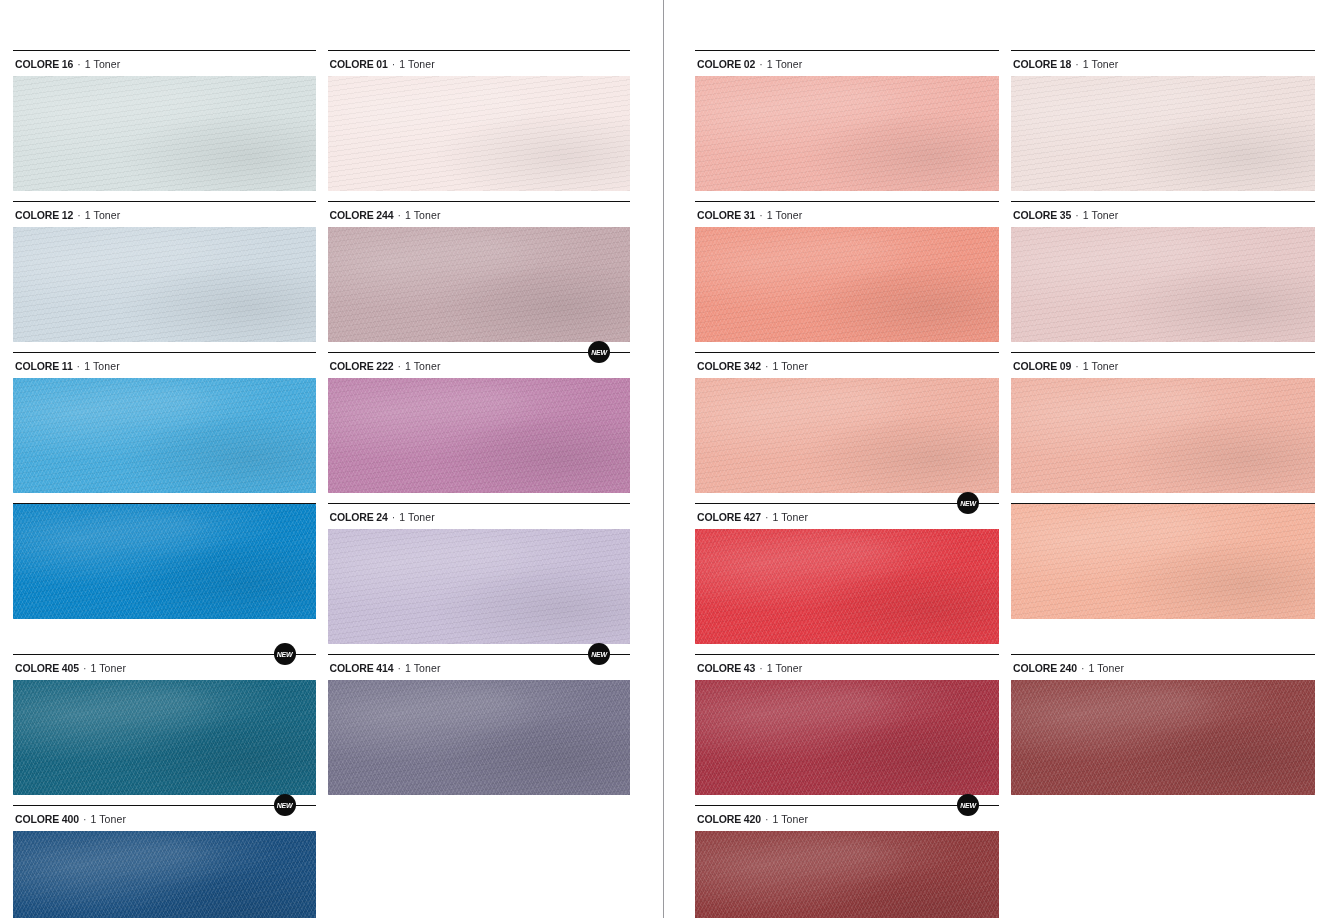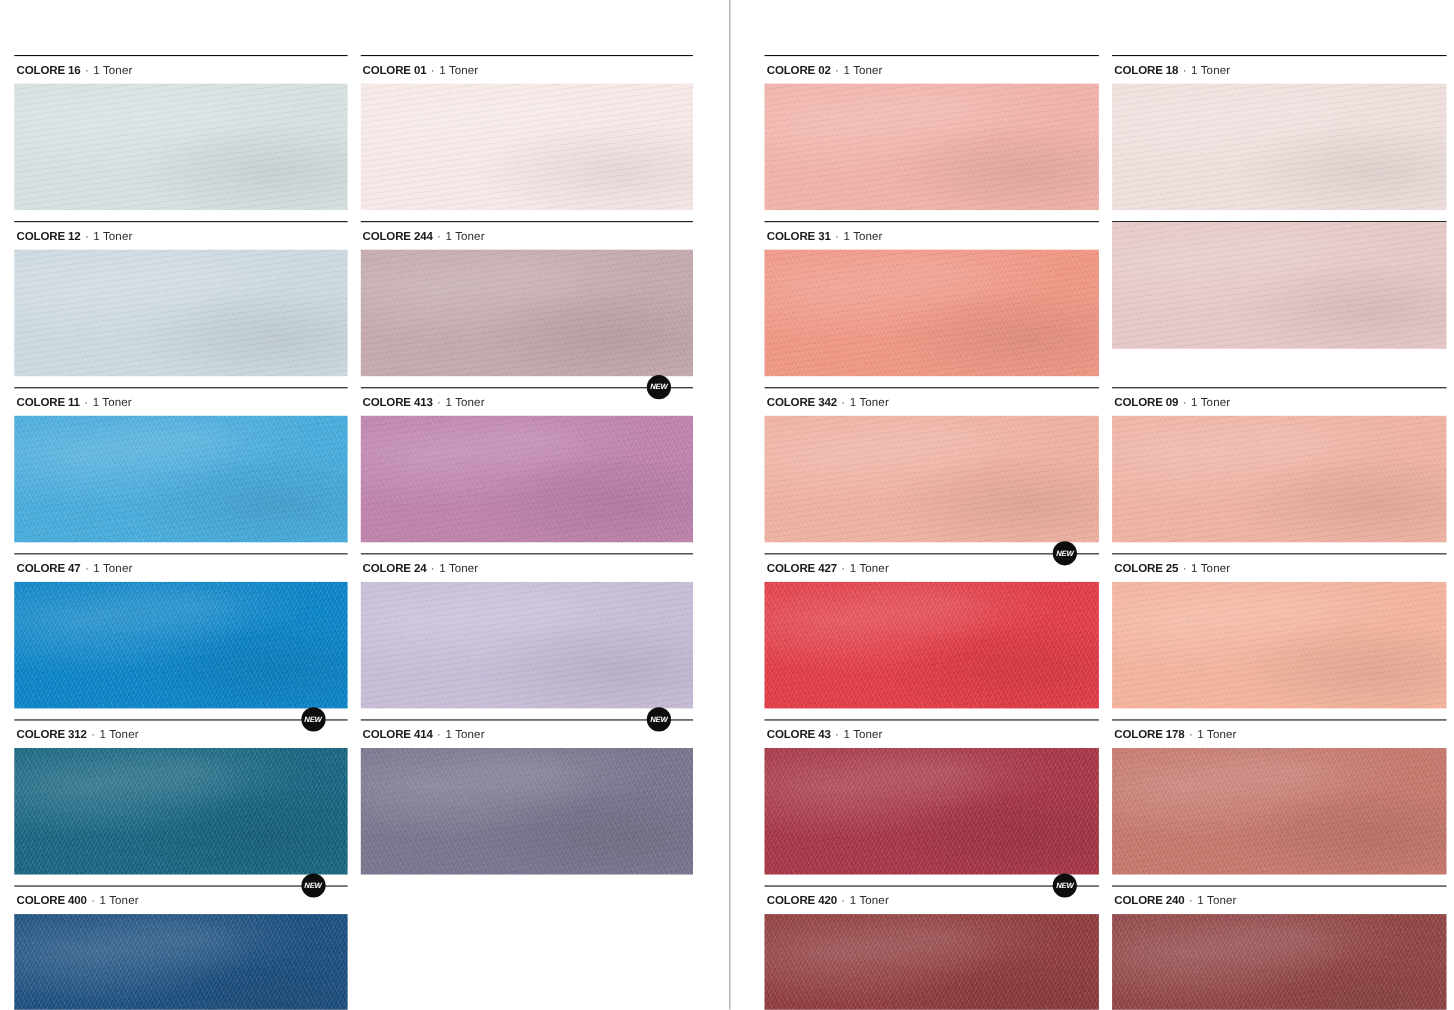--- a/index.html
+++ b/index.html
@@ -135,27 +135,26 @@
           <div class="label"><span class="code">COLORE 12</span><span class="sep"> · </span><span class="toner">1 Toner</span></div>
           <div class="swatch" style="background-color: rgb(204, 216, 224);"></div>
         </div>
         <div class="cell">
           <div class="rule"></div>
           <div class="label"><span class="code">COLORE 11</span><span class="sep"> · </span><span class="toner">1 Toner</span></div>
           <div class="swatch" style="background-color: rgb(70, 170, 219);"></div>
         </div>
         <div class="cell">
           <div class="rule"></div>
-          <div class="label"><span class="code">COLORE 47</span><span class="sep"> · </span><span class="toner">1 Toner</span></div>
           <div class="swatch" style="background-color: rgb(10, 131, 198);"></div>
         </div>
         <div class="cell">
           <div class="rule"></div>
           <div class="new-badge">NEW</div>
-          <div class="label"><span class="code">COLORE 312</span><span class="sep"> · </span><span class="toner">1 Toner</span></div>
+          <div class="label"><span class="code">COLORE 405</span><span class="sep"> · </span><span class="toner">1 Toner</span></div>
           <div class="swatch" style="background-color: rgb(22, 100, 127);"></div>
         </div>
         <div class="cell">
           <div class="rule"></div>
           <div class="new-badge">NEW</div>
           <div class="label"><span class="code">COLORE 400</span><span class="sep"> · </span><span class="toner">1 Toner</span></div>
           <div class="swatch" style="background-color: rgb(26, 78, 126);"></div>
         </div>
       </div>
       <div>
@@ -165,21 +164,21 @@
           <div class="swatch" style="background-color: rgb(246, 232, 230);"></div>
         </div>
         <div class="cell">
           <div class="rule"></div>
           <div class="label"><span class="code">COLORE 244</span><span class="sep"> · </span><span class="toner">1 Toner</span></div>
           <div class="swatch" style="background-color: rgb(195, 168, 173);"></div>
         </div>
         <div class="cell">
           <div class="rule"></div>
           <div class="new-badge">NEW</div>
-          <div class="label"><span class="code">COLORE 413</span><span class="sep"> · </span><span class="toner">1 Toner</span></div>
+          <div class="label"><span class="code">COLORE 222</span><span class="sep"> · </span><span class="toner">1 Toner</span></div>
           <div class="swatch" style="background-color: rgb(189, 129, 171);"></div>
         </div>
         <div class="cell">
           <div class="rule"></div>
           <div class="label"><span class="code">COLORE 24</span><span class="sep"> · </span><span class="toner">1 Toner</span></div>
           <div class="swatch" style="background-color: rgb(198, 188, 214);"></div>
         </div>
         <div class="cell">
           <div class="rule"></div>
           <div class="new-badge">NEW</div>
@@ -224,36 +223,31 @@
         </div>
       </div>
       <div>
         <div class="cell">
           <div class="rule"></div>
           <div class="label"><span class="code">COLORE 18</span><span class="sep"> · </span><span class="toner">1 Toner</span></div>
           <div class="swatch" style="background-color: rgb(238, 223, 220);"></div>
         </div>
         <div class="cell">
           <div class="rule"></div>
+          <div class="label"><span class="code">COLORE 35</span><span class="sep"> · </span><span class="toner">1 Toner</span></div>
           <div class="swatch" style="background-color: rgb(229, 199, 198);"></div>
         </div>
         <div class="cell">
           <div class="rule"></div>
           <div class="label"><span class="code">COLORE 09</span><span class="sep"> · </span><span class="toner">1 Toner</span></div>
           <div class="swatch" style="background-color: rgb(238, 177, 162);"></div>
         </div>
         <div class="cell">
           <div class="rule"></div>
-          <div class="label"><span class="code">COLORE 25</span><span class="sep"> · </span><span class="toner">1 Toner</span></div>
           <div class="swatch" style="background-color: rgb(243, 178, 156);"></div>
-        </div>
-        <div class="cell">
-          <div class="rule"></div>
-          <div class="label"><span class="code">COLORE 178</span><span class="sep"> · </span><span class="toner">1 Toner</span></div>
-          <div class="swatch" style="background-color: rgb(196, 118, 107);"></div>
         </div>
         <div class="cell">
           <div class="rule"></div>
           <div class="label"><span class="code">COLORE 240</span><span class="sep"> · </span><span class="toner">1 Toner</span></div>
           <div class="swatch" style="background-color: rgb(143, 66, 67);"></div>
         </div>
       </div>
     </div>
 
 </div>

